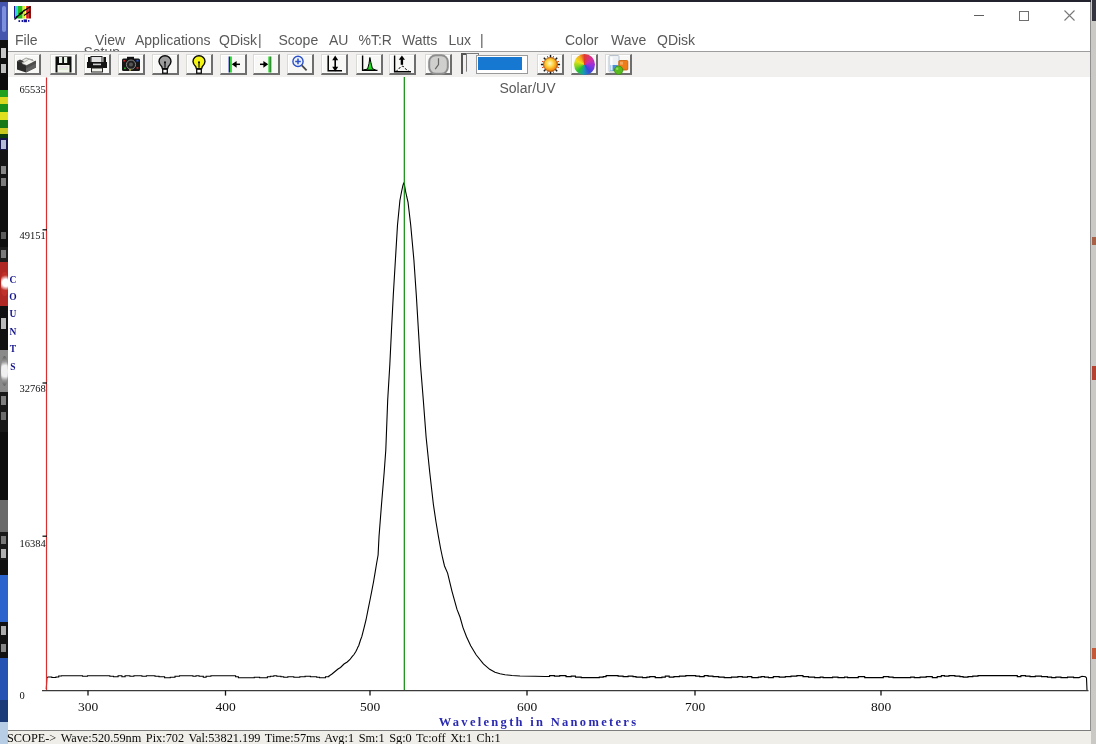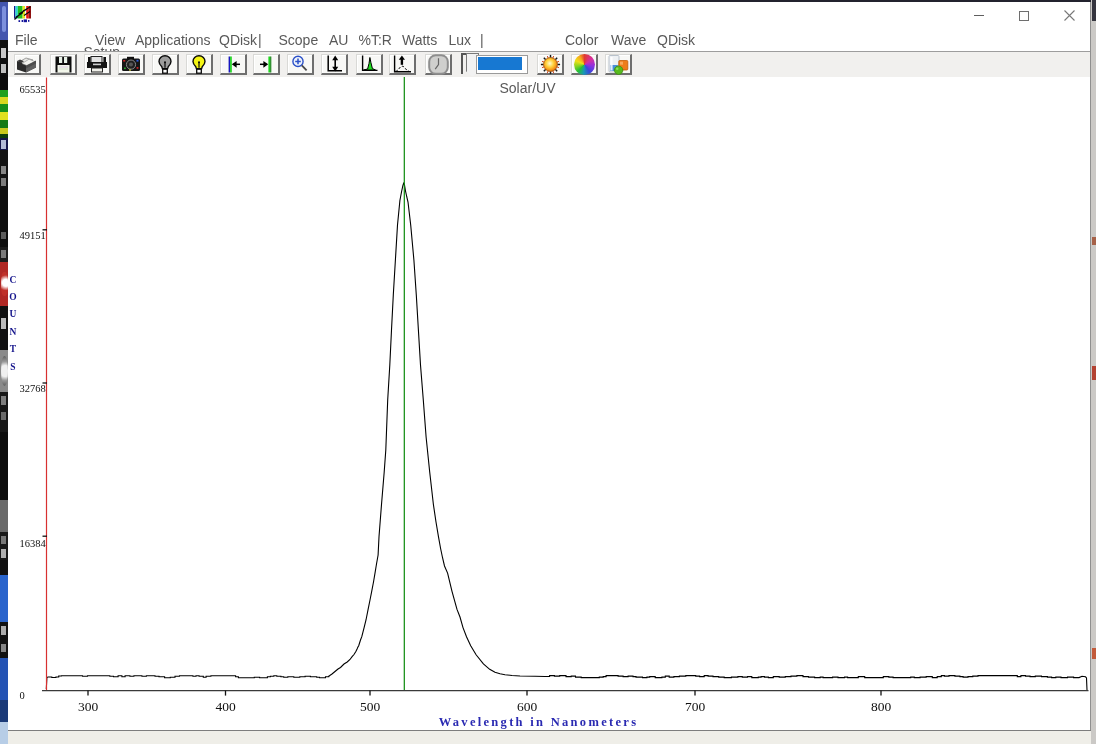--- a/index.html
+++ b/index.html
@@ -305,12 +305,13 @@
 <text x="13" y="282.5" font-family="Liberation Serif,serif" font-size="9.5" font-weight="bold" fill="#15158c" text-anchor="middle">C</text>
 <text x="13" y="299.9" font-family="Liberation Serif,serif" font-size="9.5" font-weight="bold" fill="#15158c" text-anchor="middle">O</text>
 <text x="13" y="317.3" font-family="Liberation Serif,serif" font-size="9.5" font-weight="bold" fill="#15158c" text-anchor="middle">U</text>
 <text x="13" y="334.7" font-family="Liberation Serif,serif" font-size="9.5" font-weight="bold" fill="#15158c" text-anchor="middle">N</text>
 <text x="13" y="352.1" font-family="Liberation Serif,serif" font-size="9.5" font-weight="bold" fill="#15158c" text-anchor="middle">T</text>
 <text x="13" y="369.5" font-family="Liberation Serif,serif" font-size="9.5" font-weight="bold" fill="#15158c" text-anchor="middle">S</text>
 <text x="538.5" y="725.5" font-family="Liberation Serif,serif" font-size="12.5" font-weight="bold" fill="#2a2ab2" text-anchor="middle" letter-spacing="2.3">Wavelength in Nanometers</text>
 </svg>
 
 <div style="position:absolute;left:8px;top:730px;width:1083px;height:14px;background:#efeee8;border-top:1px solid #7d7d7d;"></div>
+<div style="position:absolute;left:7px;top:730.5px;width:1084px;font-family:'Liberation Serif',serif;font-size:12.3px;color:#0a0a0a;white-space:pre;word-spacing:-0.8px;">SCOPE-&gt;  Wave:520.59nm  Pix:702  Val:53821.199  Time:57ms  Avg:1  Sm:1  Sg:0  Tc:off  Xt:1  Ch:1</div>
 </div>
 </body></html>

